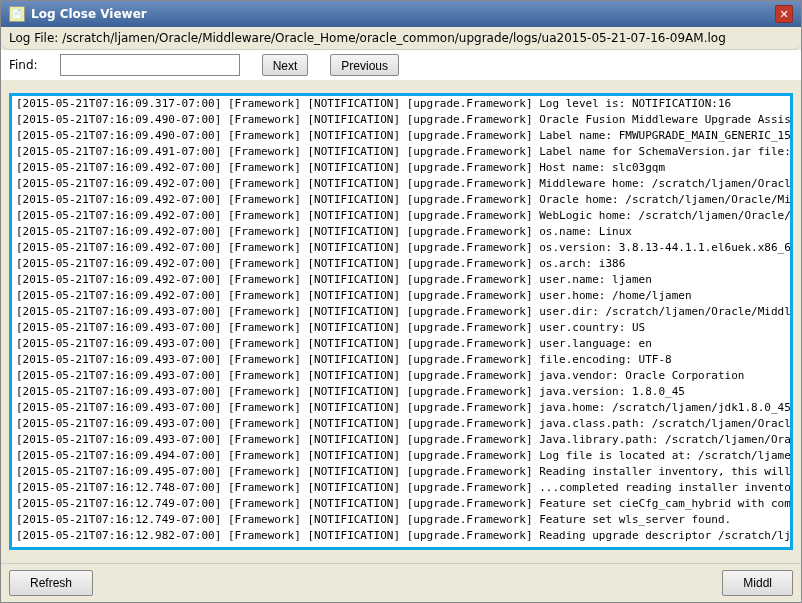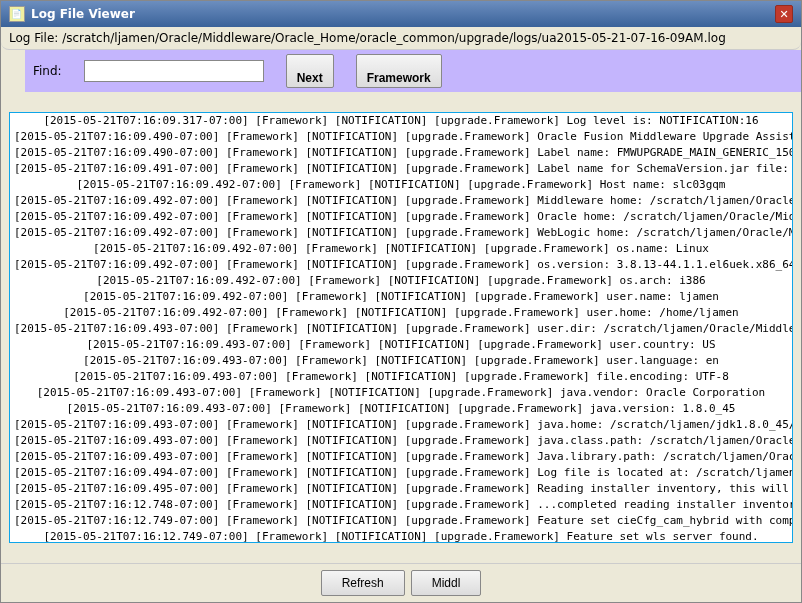--- a/index.html
+++ b/index.html
@@ -91,64 +91,61 @@
 
     .file-label {
       font-size: 12px;
       color: #000;
       white-space: nowrap;
       overflow: hidden;
       text-overflow: ellipsis;
     }
 
     .find-bar {
-      background: #c4b5fd;
+      background: #ffffff;
       padding: 4px 8px;
       display: flex;
       align-items: center;
       gap: 22px;
       flex-shrink: 0;
-      margin-left: 24px;
     }
 
     .find-label {
       font-size: 12px;
       color: #000;
     }
 
     .find-input {
       width: 180px;
       height: 22px;
       border: 1px solid #888;
       background: white;
       padding: 2px 4px;
       font-size: 12px;
     }
 
     .find-btn {
       height: 22px;
-      padding: 16px 10px;
+      padding: 4px 10px;
       border: 1px solid #888;
       background: linear-gradient(to bottom, #f5f5f5, #dcdcdc);
       font-size: 12px;
       cursor: pointer;
       border-radius: 2px;
-      font-weight: bold;
     }
 
     .log-container {
       flex: 1;
       overflow: hidden;
       background: white;
-      border: 1px solid #0ea5e9;
-      margin: 20px 8px;
+      border: 3px solid #0ea5e9;
+      margin: 13px 8px;
       position: relative;
       display: flex;
       flex-direction: column;
-      text-align: center;
     }
 
     .log-content {
       flex: 1;
       overflow: auto;
       font-family: 'DejaVu Sans Mono', 'Liberation Mono', Courier, monospace;
       font-size: 11px;
       color: #000;
       white-space: nowrap;
     }
@@ -157,21 +154,21 @@
       padding: 0 4px;
       line-height: 16px;
       height: 16px;
     }
 
     .bottom-bar {
       background: #ece9d8;
       padding: 6px 8px;
       display: flex;
       align-items: center;
-      justify-content: center;
+      justify-content: space-between;
       gap: 6px;
       flex-shrink: 0;
       border-top: 1px solid #ccc;
     }
 
     .action-btn {
       height: 26px;
       padding: 0 20px;
       border: 1px solid #888;
       background: linear-gradient(to bottom, #f5f5f5, #dcdcdc);
@@ -182,34 +179,34 @@
     }
   </style>
 </head>
 <body>
 
 <div class="window">
 
   <div class="title-bar">
     <div class="title-bar-left">
       <div class="title-bar-icon">📄</div>
-      <span class="title-text">Log File Viewer</span>
+      <span class="title-text">Log Close Viewer</span>
     </div>
     <div class="close-btn">✕</div>
   </div>
 
   <div class="toolbar">
     <span class="file-label">Log File: /scratch/ljamen/Oracle/Middleware/Oracle_Home/oracle_common/upgrade/logs/ua2015-05-21-07-16-09AM.log</span>
   </div>
 
   <div class="find-bar">
     <span class="find-label">Find:</span>
     <input class="find-input" type="text" style="">
     <button class="find-btn">Next</button>
-    <button class="find-btn">Framework</button>
+    <button class="find-btn">Previous</button>
   </div>
 
   <div class="log-container">
     <div class="log-content" id="log-content">
     <div class="log-line">[2015-05-21T07:16:09.317-07:00] [Framework] [NOTIFICATION] [upgrade.Framework]  Log level is: NOTIFICATION:16</div>
         <div class="log-line">[2015-05-21T07:16:09.490-07:00] [Framework] [NOTIFICATION] [upgrade.Framework]  Oracle Fusion Middleware Upgrade Assistant 12.2.1</div>
         <div class="log-line">[2015-05-21T07:16:09.490-07:00] [Framework] [NOTIFICATION] [upgrade.Framework]  Label name: FMWUPGRADE_MAIN_GENERIC_150506</div>
         <div class="log-line">[2015-05-21T07:16:09.491-07:00] [Framework] [NOTIFICATION] [upgrade.Framework]  Label name for SchemaVersion.jar file: FMWUPGRAD</div>
         <div class="log-line">[2015-05-21T07:16:09.492-07:00] [Framework] [NOTIFICATION] [upgrade.Framework]  Host name: slc03gqm</div>
         <div class="log-line">[2015-05-21T07:16:09.492-07:00] [Framework] [NOTIFICATION] [upgrade.Framework]  Middleware home: /scratch/ljamen/Oracle/Middlew</div>

